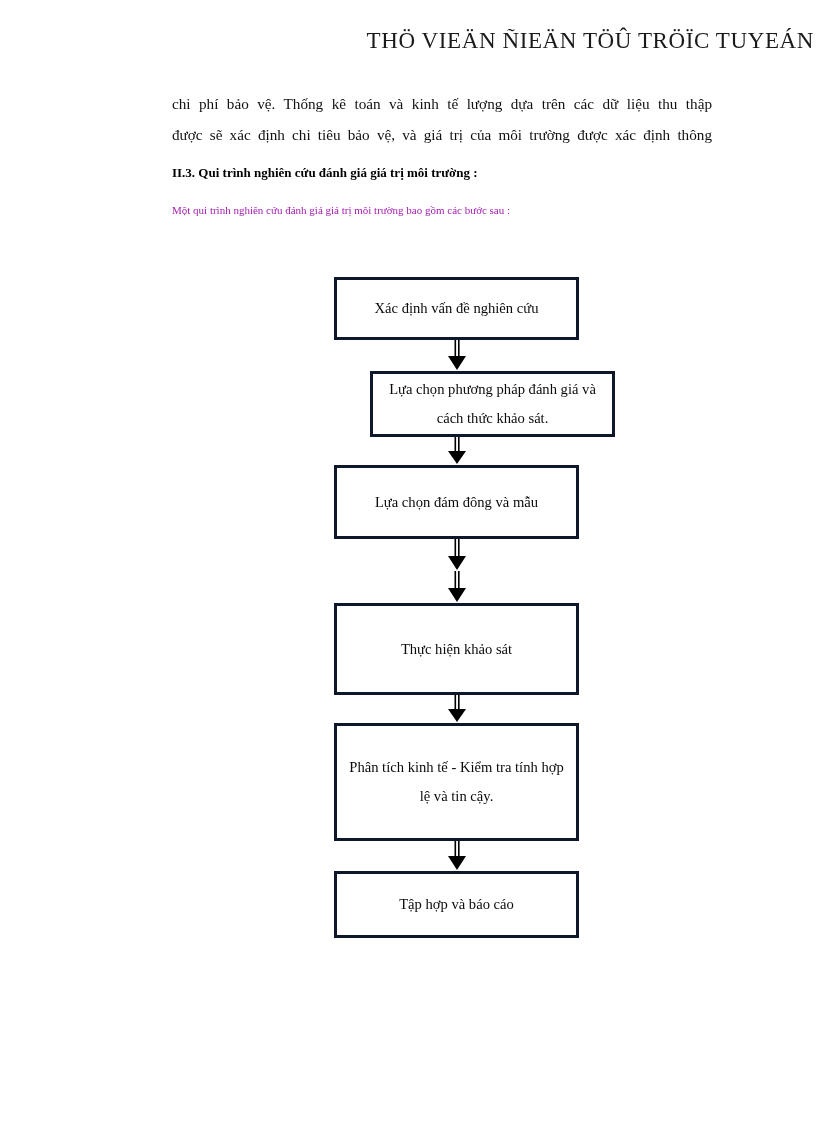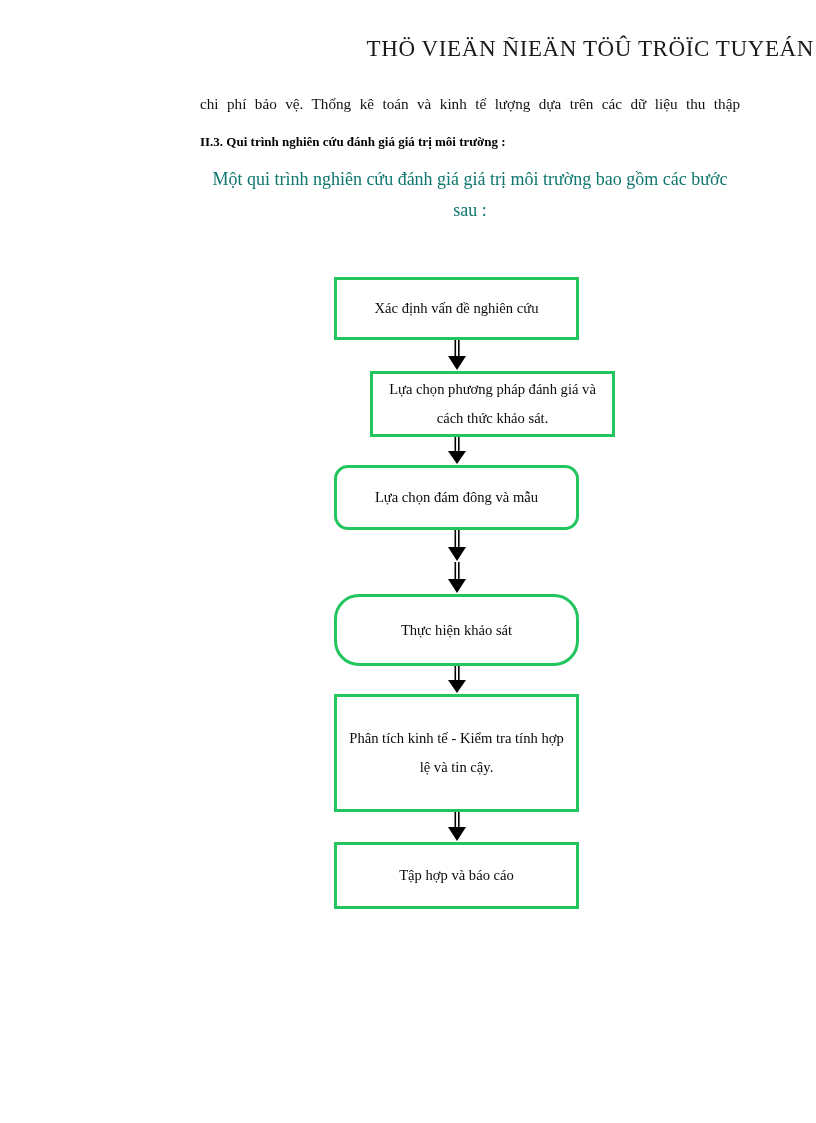--- a/index.html
+++ b/index.html
@@ -12,21 +12,21 @@
     height: 1123px;
     position: relative;
     overflow: hidden;
     font-family: "Liberation Serif", "DejaVu Serif", serif;
     color: #0d0d0d;
   }
 
   
   .page-header {
     position: absolute;
-    top: 36px;
+    top: 28px;
     left: 0;
     width: 816px;
     text-align: right;
     padding-right: 2px;
     box-sizing: border-box;
   }
   .page-header .hdr-text {
     font-family: "Liberation Serif", "DejaVu Serif", serif;
     font-size: 23px;
     letter-spacing: 0.6px;
@@ -34,21 +34,20 @@
     white-space: nowrap;
     display: inline-block;
   }
 
   
   .doc-body {
     position: absolute;
     top: 88px;
     left: 172px;
     width: 540px;
-    margin-left: 28px;
   }
   .para {
     font-size: 15.2px;
     line-height: 31px;
     text-align: justify;
     margin: 0;
     color: #111;
   }
   .para-lines span {
     display: block;
@@ -60,36 +59,35 @@
     text-align-last: left;
   }
   .section-heading {
     font-size: 13px;
     font-weight: bold;
     line-height: 31px;
     margin: 7px 0 0 0;
     color: #000000;
   }
   .para-intro {
-    font-size: 18px;
+    font-size: 11px;
     line-height: 31px;
     margin: 7px 0 0 0;
-    color: #0f766e;
-    text-align: center;
+    color: #a21caf;
   }
 
   
   .flowchart {
     position: absolute;
     left: 334px;
     top: 277px;
     width: 245px;
   }
   .node {
-    border: 3px solid #22c55e;
+    border: 3px solid #0f172a;
     box-sizing: border-box;
     display: flex;
     align-items: center;
     justify-content: center;
     text-align: center;
     background: #fff;
     width: 245px;
   }
   .node-label {
     font-size: 14.6px;
@@ -105,23 +103,23 @@
     justify-content: center;
     align-items: flex-start;
   }
   .arrow {
     display: block;
   }
 
   
   .h63  { height: 63px; }
   .h66  { height: 66px; margin-left: 36px; }
-  .h65  { height: 65px; border-radius: 14px; }
+  .h65  { height: 74px; }
   .h96  { height: 96px; }
-  .h77  { height: 72px; border-radius: 25px; }
+  .h77  { height: 92px; }
   .h93  { height: 118px; }
   .h67  { height: 67px; }
 
   .gap31 { height: 31px; }
   .gap28 { height: 28px; }
   .gap32 { height: 32px; }
   .gap32b { height: 32px; }
   .gap28b { height: 28px; }
   .gap30 { height: 30px; }
 </style>
@@ -129,20 +127,21 @@
 <body>
 
 <div class="page-header">
   <span class="hdr-text">THÖ VIEÄN ÑIEÄN TÖÛ TRÖÏC TUYEÁN</span>
 </div>
 
 <div class="doc-body">
 
   <div class="para para-lines">
     <span>chi phí bảo vệ. Thống kê toán và kinh tế lượng dựa trên các dữ liệu thu thập</span>
+    <span>được sẽ xác định chi tiêu bảo vệ, và giá trị của môi trường được xác định thông</span>
   </div>
 
   <div class="section-heading">II.3. Qui trình nghiên cứu đánh giá giá trị môi trường :</div>
 
   <div class="para-intro">Một qui trình nghiên cứu đánh giá giá trị môi trường bao gồm các bước sau :</div>
 
 </div>
 
 <div class="flowchart">
 

